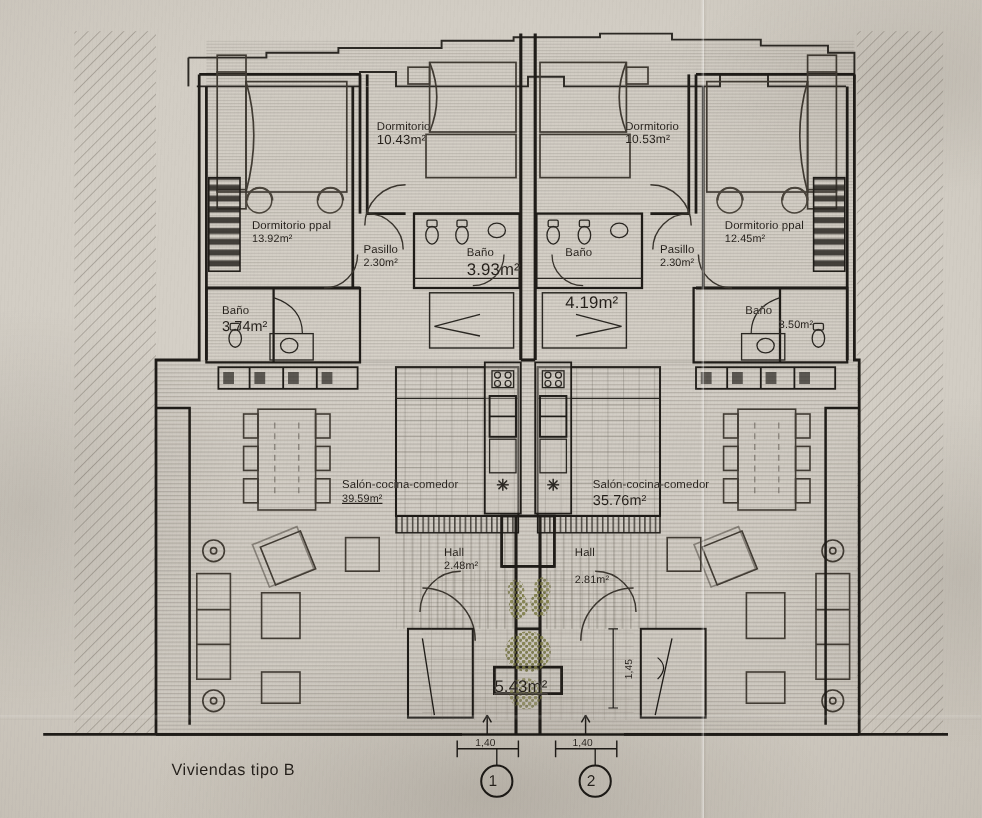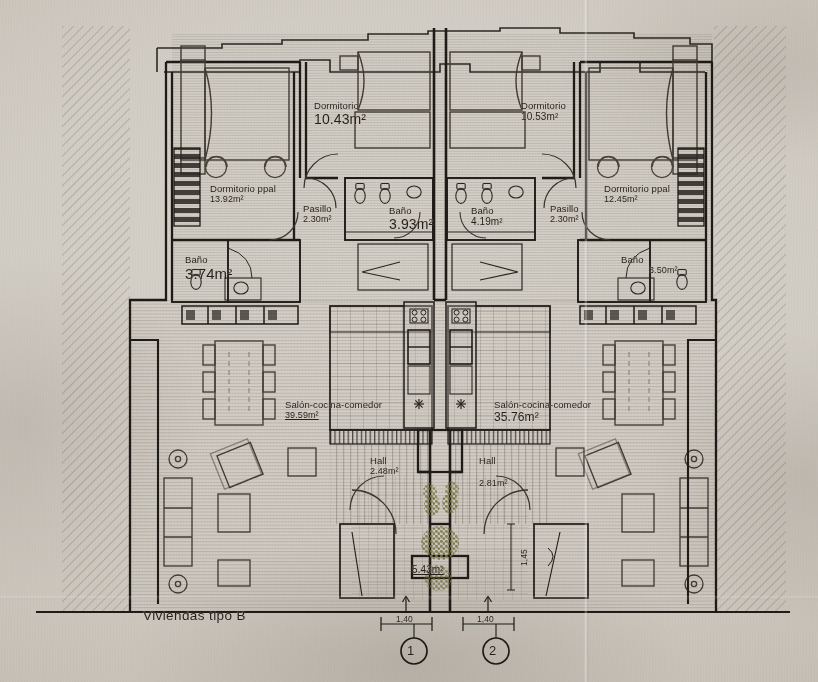--- a/index.html
+++ b/index.html
@@ -43,21 +43,21 @@
     color:#241f1a;
     font-family:"Liberation Sans", sans-serif;
     letter-spacing:.1px;
     line-height:1.18;
     white-space:nowrap;
     text-shadow:0 0 1px rgba(210,205,196,.9);
   }
   .lbl.r{font-size:9.5px;}
   .lbl.dim{font-size:8.5px;}
   .lbl.title{font-size:13.5px;letter-spacing:.4px;}
-  .lbl.area{font-size:10px;text-decoration:underline;}
+  .lbl.area{font-size:14px;text-decoration:underline;}
   .rot{transform:rotate(-90deg);transform-origin:left top;}
 </style>
 </head>
 <body>
 
 <div id="page">
 
   <svg id="plan" width="818" height="682" viewBox="0 0 818 682">
     <defs>
 
@@ -473,45 +473,45 @@
   <div id="fold"></div>
   <div id="fold2"></div>
 
   <div id="room-labels">
       <div class="lbl r" style="left: 210px; top: 183px;">
         <div>Dormitorio ppal</div>
         <div style="font-size: 9px;">13.92m²</div>
       </div>
       <div class="lbl r" style="left: 314px; top: 100px;">
         <div>Dormitorio</div>
-        <div style="font-size: 14px;">10.43m²</div>
+        <div style="font-size: 11px;">10.43m²</div>
       </div>
       <div class="lbl r" style="left: 185px; top: 254px;">
         <div>Baño</div>
-        <div style="font-size: 15px;">3.74m²</div>
+        <div style="font-size: 12px;">3.74m²</div>
       </div>
       <div class="lbl r" style="left: 303px; top: 203px;">
         <div>Pasillo</div>
         <div style="font-size: 9px;">2.30m²</div>
       </div>
       <div class="lbl r" style="left: 389px; top: 205px;">
         <div>Baño</div>
         <div style="font-size: 14px;">3.93m²</div>
       </div>
       <div class="lbl r" style="left: 285px; top: 399px;">
         <div>Salón-cocina-comedor</div>
         <div style="font-size: 9px; text-decoration: underline;">39.59m²</div>
       </div>
       <div class="lbl r" style="left: 370px; top: 455px;">
         <div>Hall</div>
         <div style="font-size: 9px;">2.48m²</div>
       </div>
       <div class="lbl r" style="left: 471px; top: 205px;">
         <div>Baño</div>
-        <div style="font-size: 10px;">4.19m²</div>
+        <div style="font-size: 14px; margin-top: 28px;">4.19m²</div>
       </div>
       <div class="lbl r" style="left: 550px; top: 203px;">
         <div>Pasillo</div>
         <div style="font-size: 9px;">2.30m²</div>
       </div>
       <div class="lbl r" style="left: 521px; top: 100px;">
         <div>Dormitorio</div>
         <div style="font-size: 10px;">10.53m²</div>
       </div>
       <div class="lbl r" style="left: 604px; top: 183px;">
@@ -532,18 +532,18 @@
       </div>
     </div>
   <div id="dim-labels">
       <div class="lbl dim" style="left: 396px; top: 614px;">1,40</div>
       <div class="lbl dim" style="left: 477px; top: 614px;">1,40</div>
       <div class="lbl dim rot" style="left: 519px; top: 566px;">1,45</div>
     </div>
 
   <div class="lbl area" id="patio-label" style="left: 412px; top: 564px;">5.43m²</div>
 
-  <div class="lbl title" style="left:143px;top:608px;">Viviendas tipo B</div>
+  <div class="lbl title" style="left:143px;top:634px;">Viviendas tipo B</div>
 
   <div class="lbl" style="left:407px;top:643px;font-size:13px;">1</div>
   <div class="lbl" style="left:489px;top:643px;font-size:13px;">2</div>
 
 </div>
 
 </body></html>

